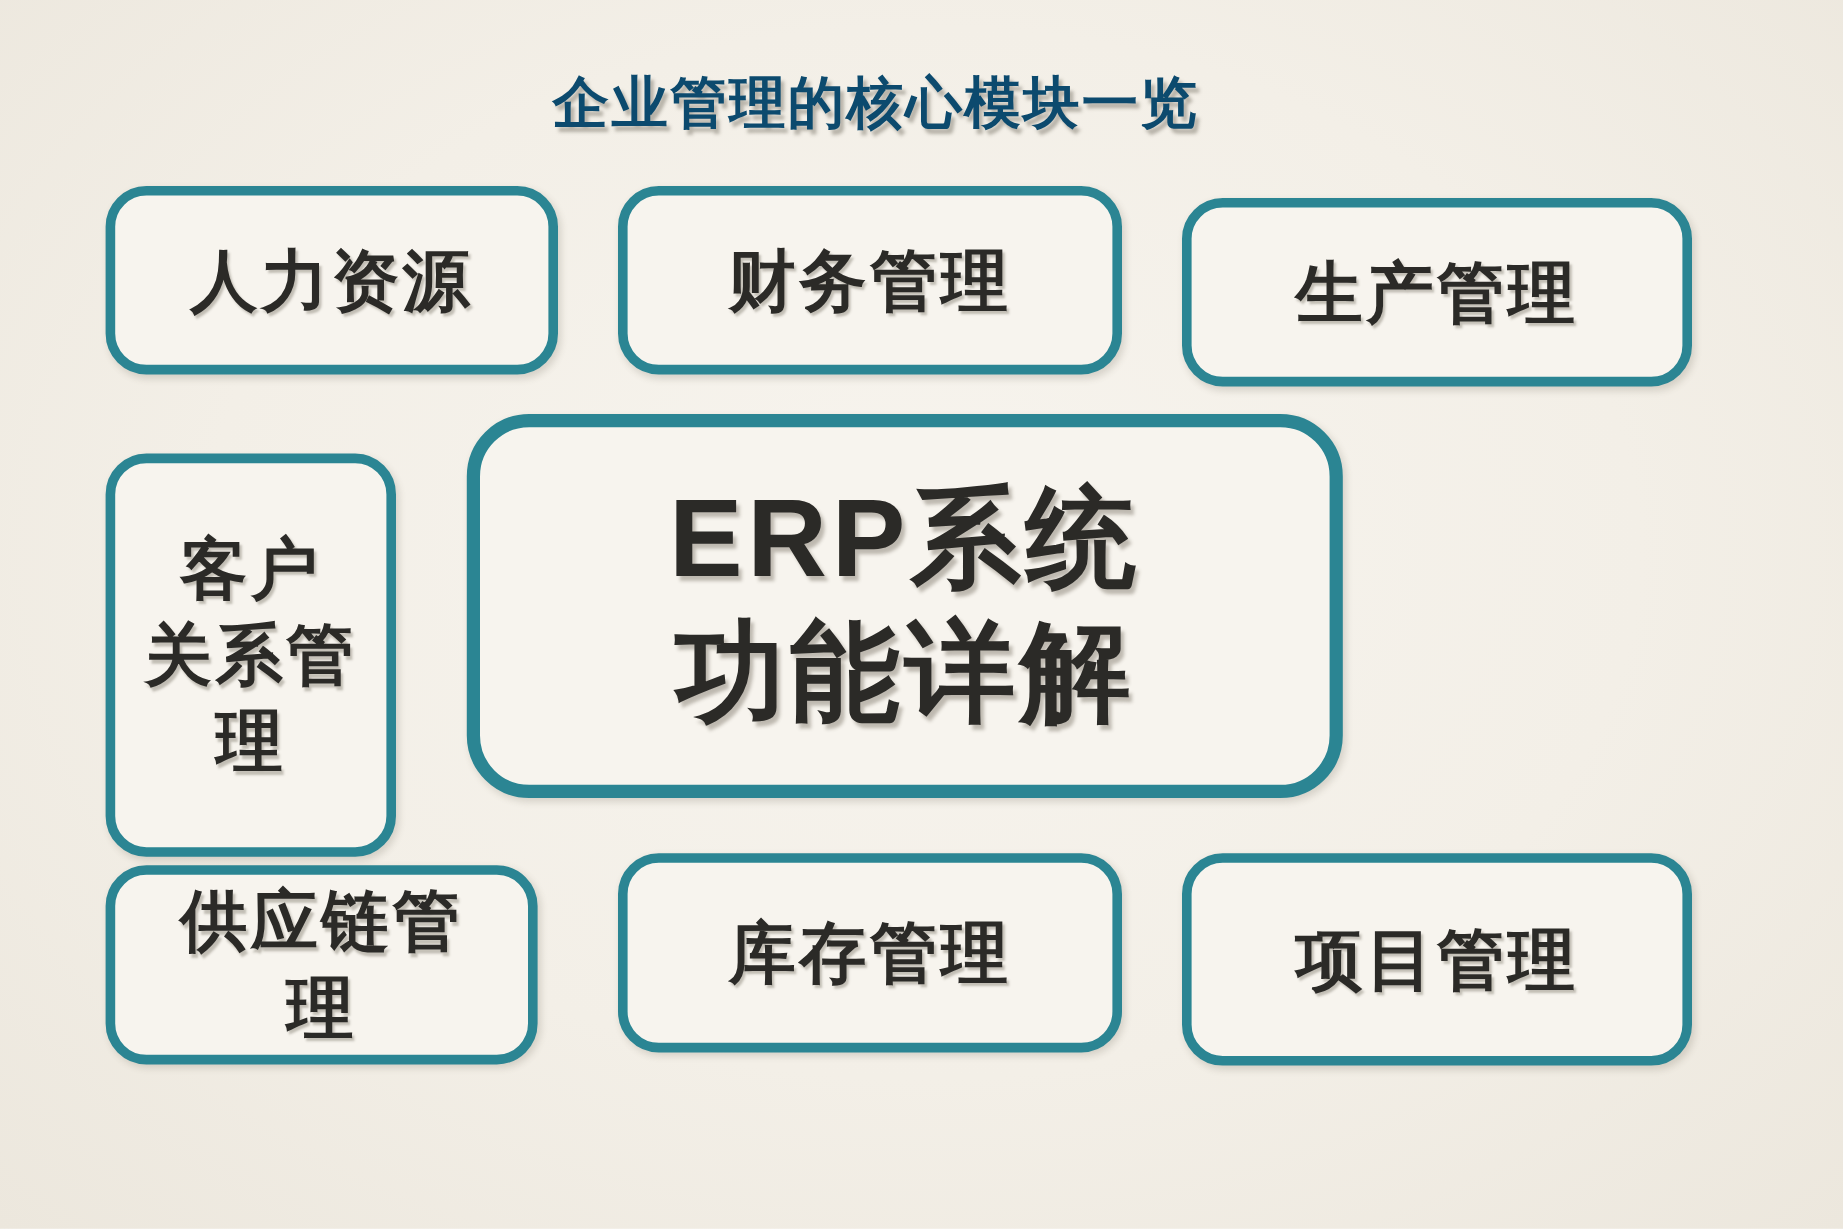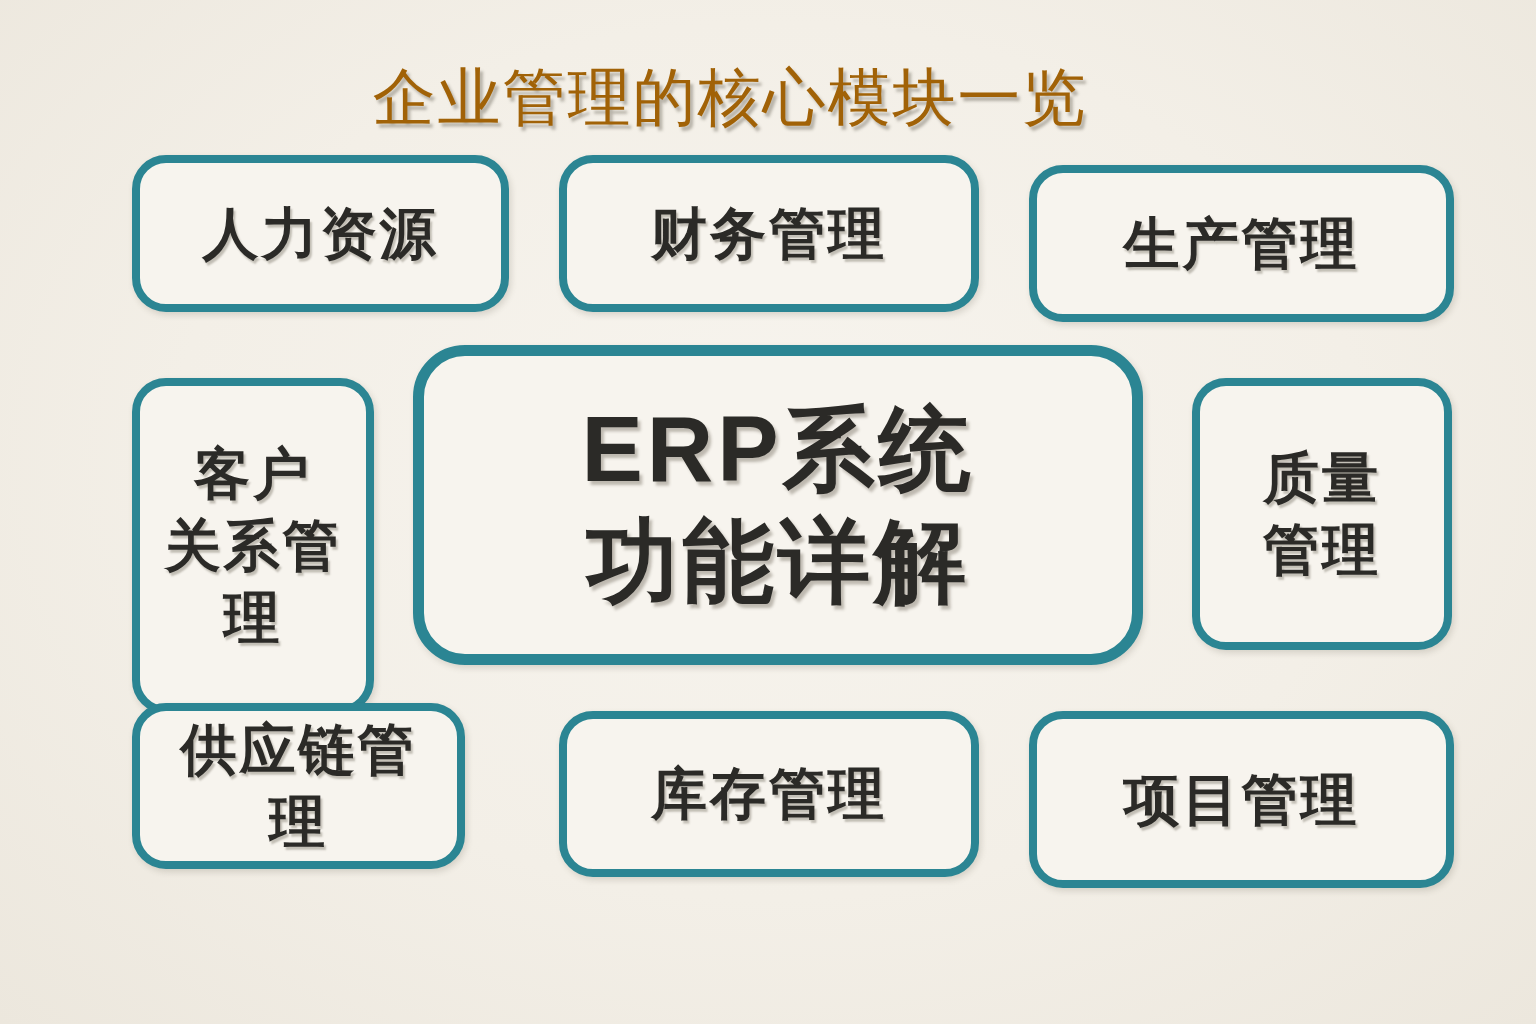--- a/index.html
+++ b/index.html
@@ -17,37 +17,36 @@
   .canvas {
     position: absolute;
     inset: 0;
   }
   .diagram-title {
     position: absolute;
     top: 55px;
     left: 0;
     width: 1460px;
     text-align: center;
-    font-size: 63px;
-    font-weight: normal;
-    color: #a16207;
+    font-size: 47px;
+    font-weight: bold;
+    color: #0c4a6e;
     letter-spacing: 2px;
     text-shadow: 3px 4px 3px rgba(70, 62, 48, 0.35);
   }
   .node {
     position: absolute;
     box-sizing: border-box;
     background: #f7f4ee;
     border: 8px solid #2b8593;
     border-radius: 34px;
     display: flex;
     align-items: center;
     justify-content: center;
     box-shadow: 2px 3px 6px rgba(80, 70, 55, 0.18);
-    margin-left: 44px;
   }
   .node-label {
     font-size: 56px;
     font-weight: bold;
     color: #2b2a27;
     text-align: center;
     line-height: 1.28;
     letter-spacing: 3px;
     white-space: pre-line;
     text-shadow: 2px 3px 2px rgba(70, 62, 48, 0.30);
@@ -60,23 +59,23 @@
     font-size: 92px;
     line-height: 1.22;
     letter-spacing: 4px;
     text-shadow: 3px 4px 3px rgba(70, 62, 48, 0.32);
   }
   
   #box-hr         { left: 88px;   top: 155px; width: 377px; height: 157px; }
   #box-finance    { left: 515px;  top: 155px; width: 420px; height: 157px; }
   #box-production { left: 985px;  top: 165px; width: 425px; height: 157px; }
   #box-crm        { left: 88px;   top: 378px; width: 242px; height: 336px; }
-  #box-center     { left: 369px;  top: 345px; width: 730px; height: 320px; }
+  #box-center     { left: 389px;  top: 345px; width: 730px; height: 320px; }
   #box-quality    { left: 1148px; top: 378px; width: 260px; height: 272px; }
-  #box-scm        { left: 88px;   top: 703px; width: 333px; height: 166px; }
+  #box-scm        { left: 88px;   top: 721px; width: 360px; height: 166px; }
   #box-inventory  { left: 515px;  top: 711px; width: 420px; height: 166px; }
   #box-project    { left: 985px;  top: 711px; width: 425px; height: 177px; }
 </style>
 </head>
 <body>
 
 <div class="canvas">
 
   <div class="diagram-title">企业管理的核心模块一览</div>
 
@@ -96,24 +95,20 @@
     <span class="node-label">客户
 关系管
 理</span>
   </div>
 
   <div class="node node-center" id="box-center">
     <span class="node-label">ERP系统
 功能详解</span>
   </div>
 
-  <div class="node" id="box-quality">
-    <span class="node-label">质量
-管理</span>
-  </div>
 
   <div class="node" id="box-scm">
     <span class="node-label">供应链管
 理</span>
   </div>
 
   <div class="node" id="box-inventory">
     <span class="node-label">库存管理</span>
   </div>
 

